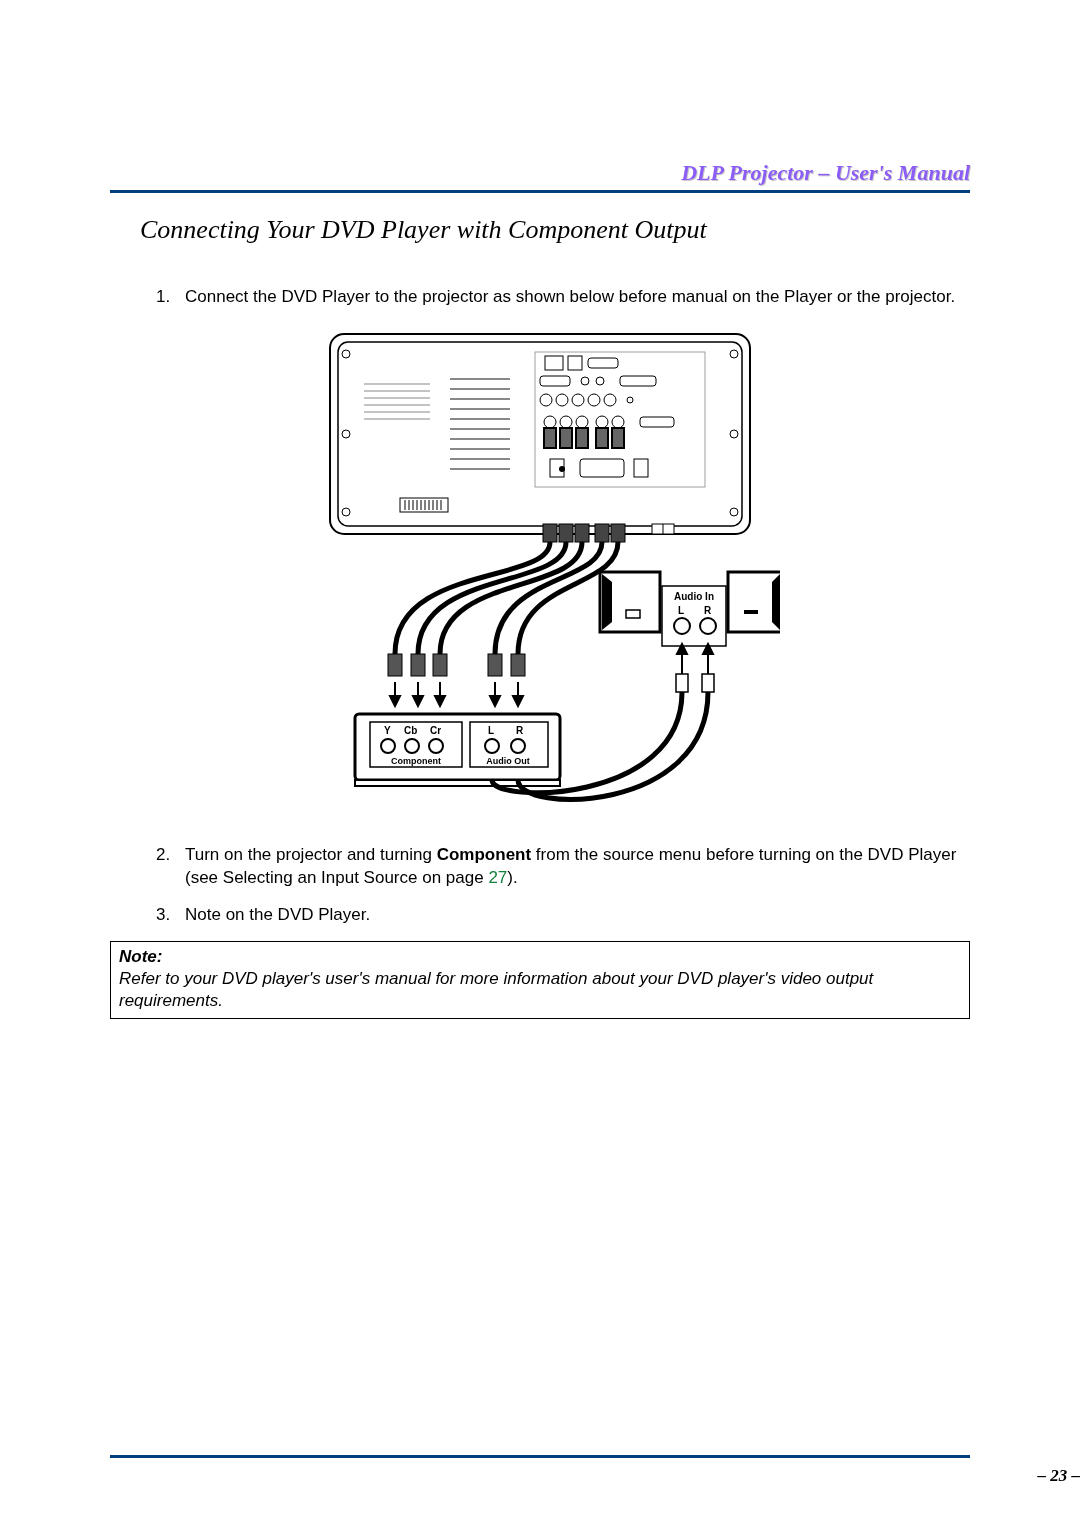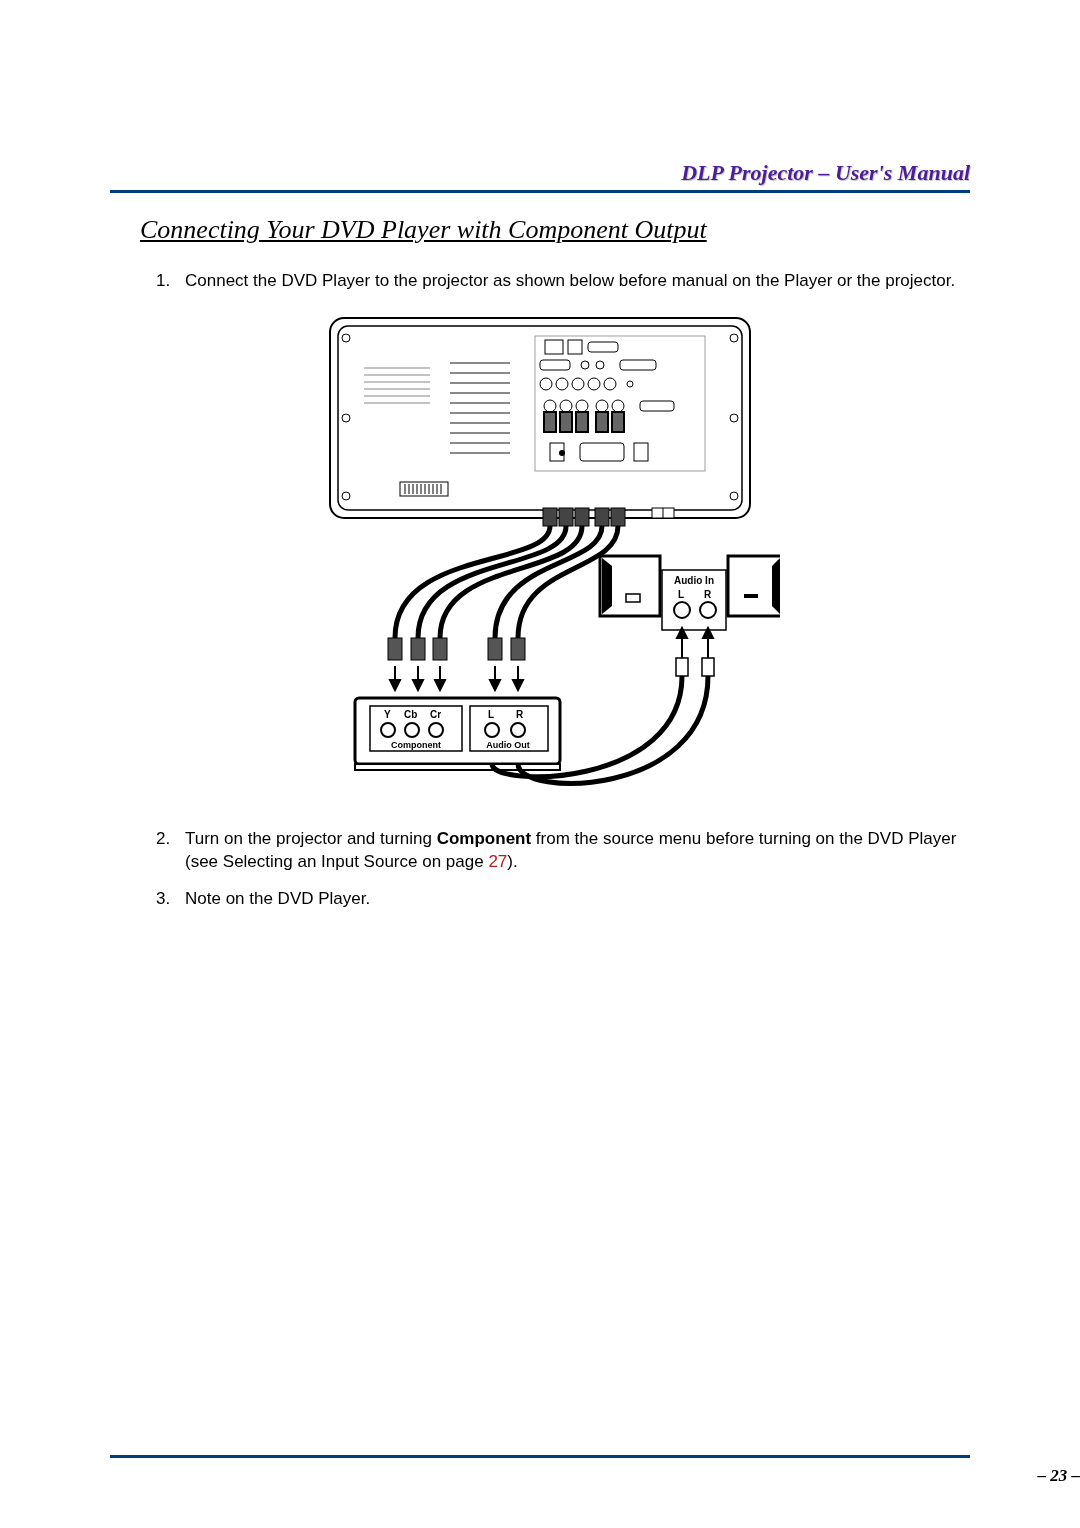--- a/index.html
+++ b/index.html
@@ -17,39 +17,38 @@
     height: 100%;
   }
   .header-title {
     position: absolute;
     top: 160px;
     right: 110px;
     font-family: "Times New Roman", Times, serif;
     font-style: italic;
     font-weight: bold;
     font-size: 22px;
-    color: #4c1d95;
+    color: #8b5cf6;
     text-shadow: 1px 1px 0 rgba(100,100,100,0.35);
   }
   .header-rule {
     position: absolute;
     top: 190px;
     left: 110px;
     right: 110px;
     height: 3px;
     background: #003e7e;
   }
   .section-title {
     font-family: "Times New Roman", Times, serif;
     font-style: italic;
     font-size: 26px;
-    text-decoration: underline;
     margin-top: 55px;
     margin-left: 30px;
-    margin-bottom: 25px;
+    margin-bottom: 41px;
     color: #000;
   }
   .intro {
     font-size: 17px;
     margin-left: 40px;
     margin-bottom: 20px;
   }
   ol.steps {
     margin-left: 65px;
     font-size: 17px;
@@ -62,21 +61,21 @@
   .diagram-wrap {
     width: 100%;
     display: flex;
     justify-content: center;
     margin: 15px 0 30px 0;
   }
   .diagram {
     width: 480px;
     height: 490px;
   }
-  .link-page { color: #b91c1c; }
+  .link-page { color: #15803d; }
   .note-box {
     border: 1px solid #000;
     padding: 4px 8px 6px 8px;
     font-family: Arial, sans-serif;
     font-style: italic;
     font-size: 17px;
     line-height: 1.3;
     margin-top: 10px;
   }
   .note-box .note-label { font-weight: bold; }
@@ -298,16 +297,20 @@
     </svg>
   </div>
 
   <ol class="steps" start="2">
     <li>
       <span>Turn on the projector and turning </span><b>Component</b><span> from the source menu before turning on the DVD Player (see Selecting an Input Source on page </span><span class="link-page">27</span><span>).</span>
     </li>
     <li>Note on the DVD Player.</li>
   </ol>
 
+  <div class="note-box">
+    <span class="note-label">Note:</span><br>
+    <span>Refer to your DVD player's user's manual for more information about your DVD player's video output requirements.</span>
+  </div>
 
   <div class="footer-rule"></div>
   <div class="page-number">– 23 –</div>
 </div>
 
 </body></html>

